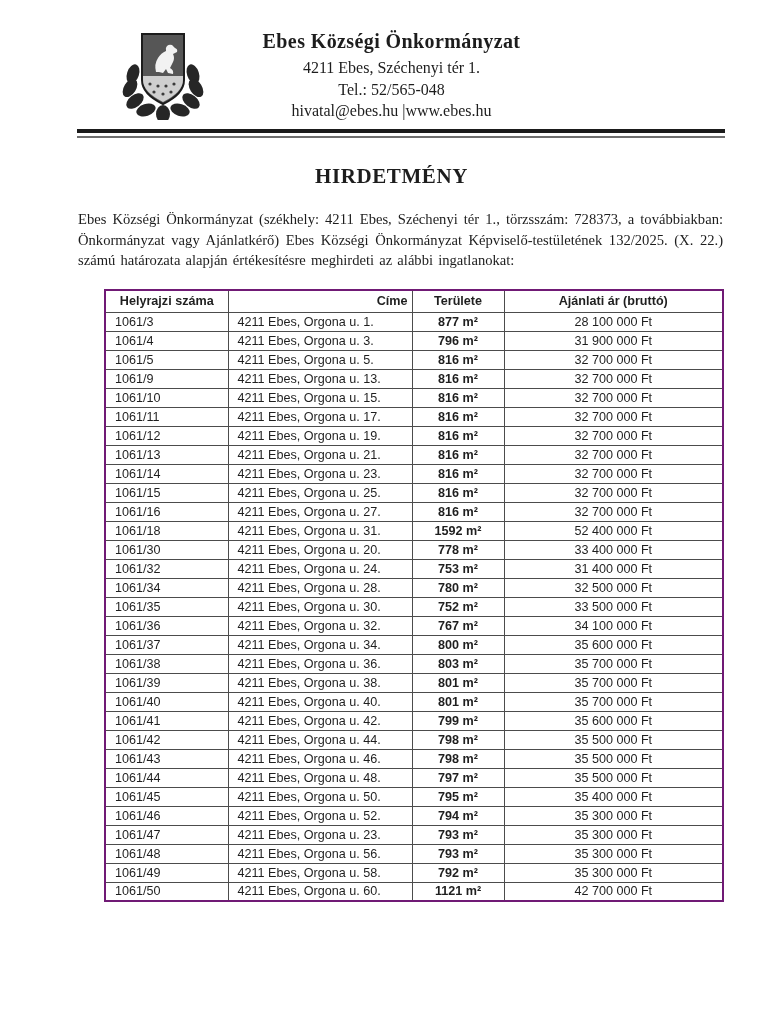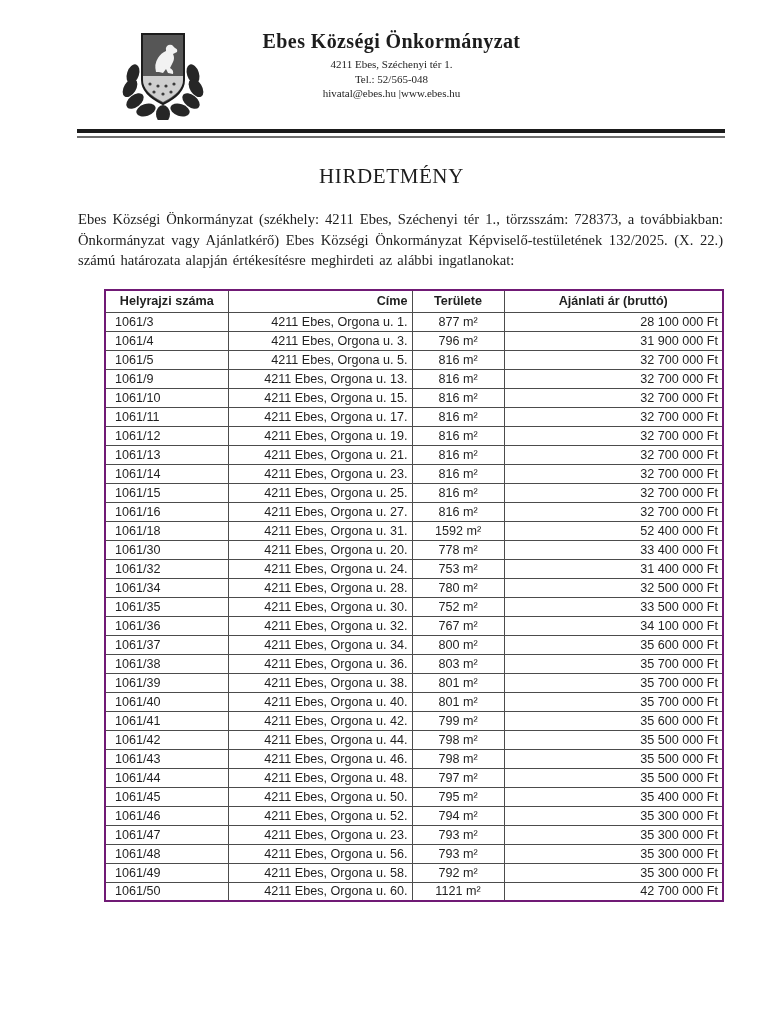--- a/index.html
+++ b/index.html
@@ -24,37 +24,37 @@
   }
   .crest svg { width: 100%; height: 100%; }
 
   .letterhead-text { text-align: center; line-height: 1.32; }
   .org-name {
     font-size: 20px;
     font-weight: bold;
     letter-spacing: 0.4px;
     margin-bottom: 3px;
   }
-  .org-line { font-size: 11px; }
+  .org-line { font-size: 16px; }
 
   
   .header-rule {
     margin: 13px auto 0 77px;
     width: 648px;
     height: 9px;
     border-top: 4px solid #1b1b1b;
     border-bottom: 2px solid #6e6e6e;
   }
 
   
   .doc-title {
     margin-top: 26px;
     text-align: center;
     font-size: 21px;
-    font-weight: normal;
+    font-weight: bold;
     letter-spacing: 0.6px;
   }
 
   
   .intro {
     margin: 20px 60px 0 78px;
     font-size: 14.6px;
     line-height: 1.42;
     text-align: justify;
     word-spacing: 1.5px;
@@ -79,23 +79,23 @@
   table.props th, table.props td {
     border: 1px solid #4c4c4c;
     height: 19px;
     padding: 0 4px;
     white-space: nowrap;
     overflow: hidden;
   }
   table.props th { font-weight: bold; height: 22px; text-align: center; }
   table.props th.col1 { text-align: right; padding-left: 9px; }
   table.props td.col0 { text-align: left; padding-left: 9px; }
-  table.props td.col1 { text-align: right; padding-left: 9px; }
-  table.props td.col2 { text-align: center; }
-  table.props td.col3 { text-align: right; }
+  table.props td.col1 { text-align: left; padding-left: 9px; }
+  table.props td.col2 { text-align: center; font-weight: bold; }
+  table.props td.col3 { text-align: center; }
 </style>
 </head>
 <body>
 
 <div class="page">
 
   <div class="letterhead">
     <div class="crest">
       <svg viewBox="0 0 86 92" xmlns="http://www.w3.org/2000/svg" aria-hidden="true">
 

